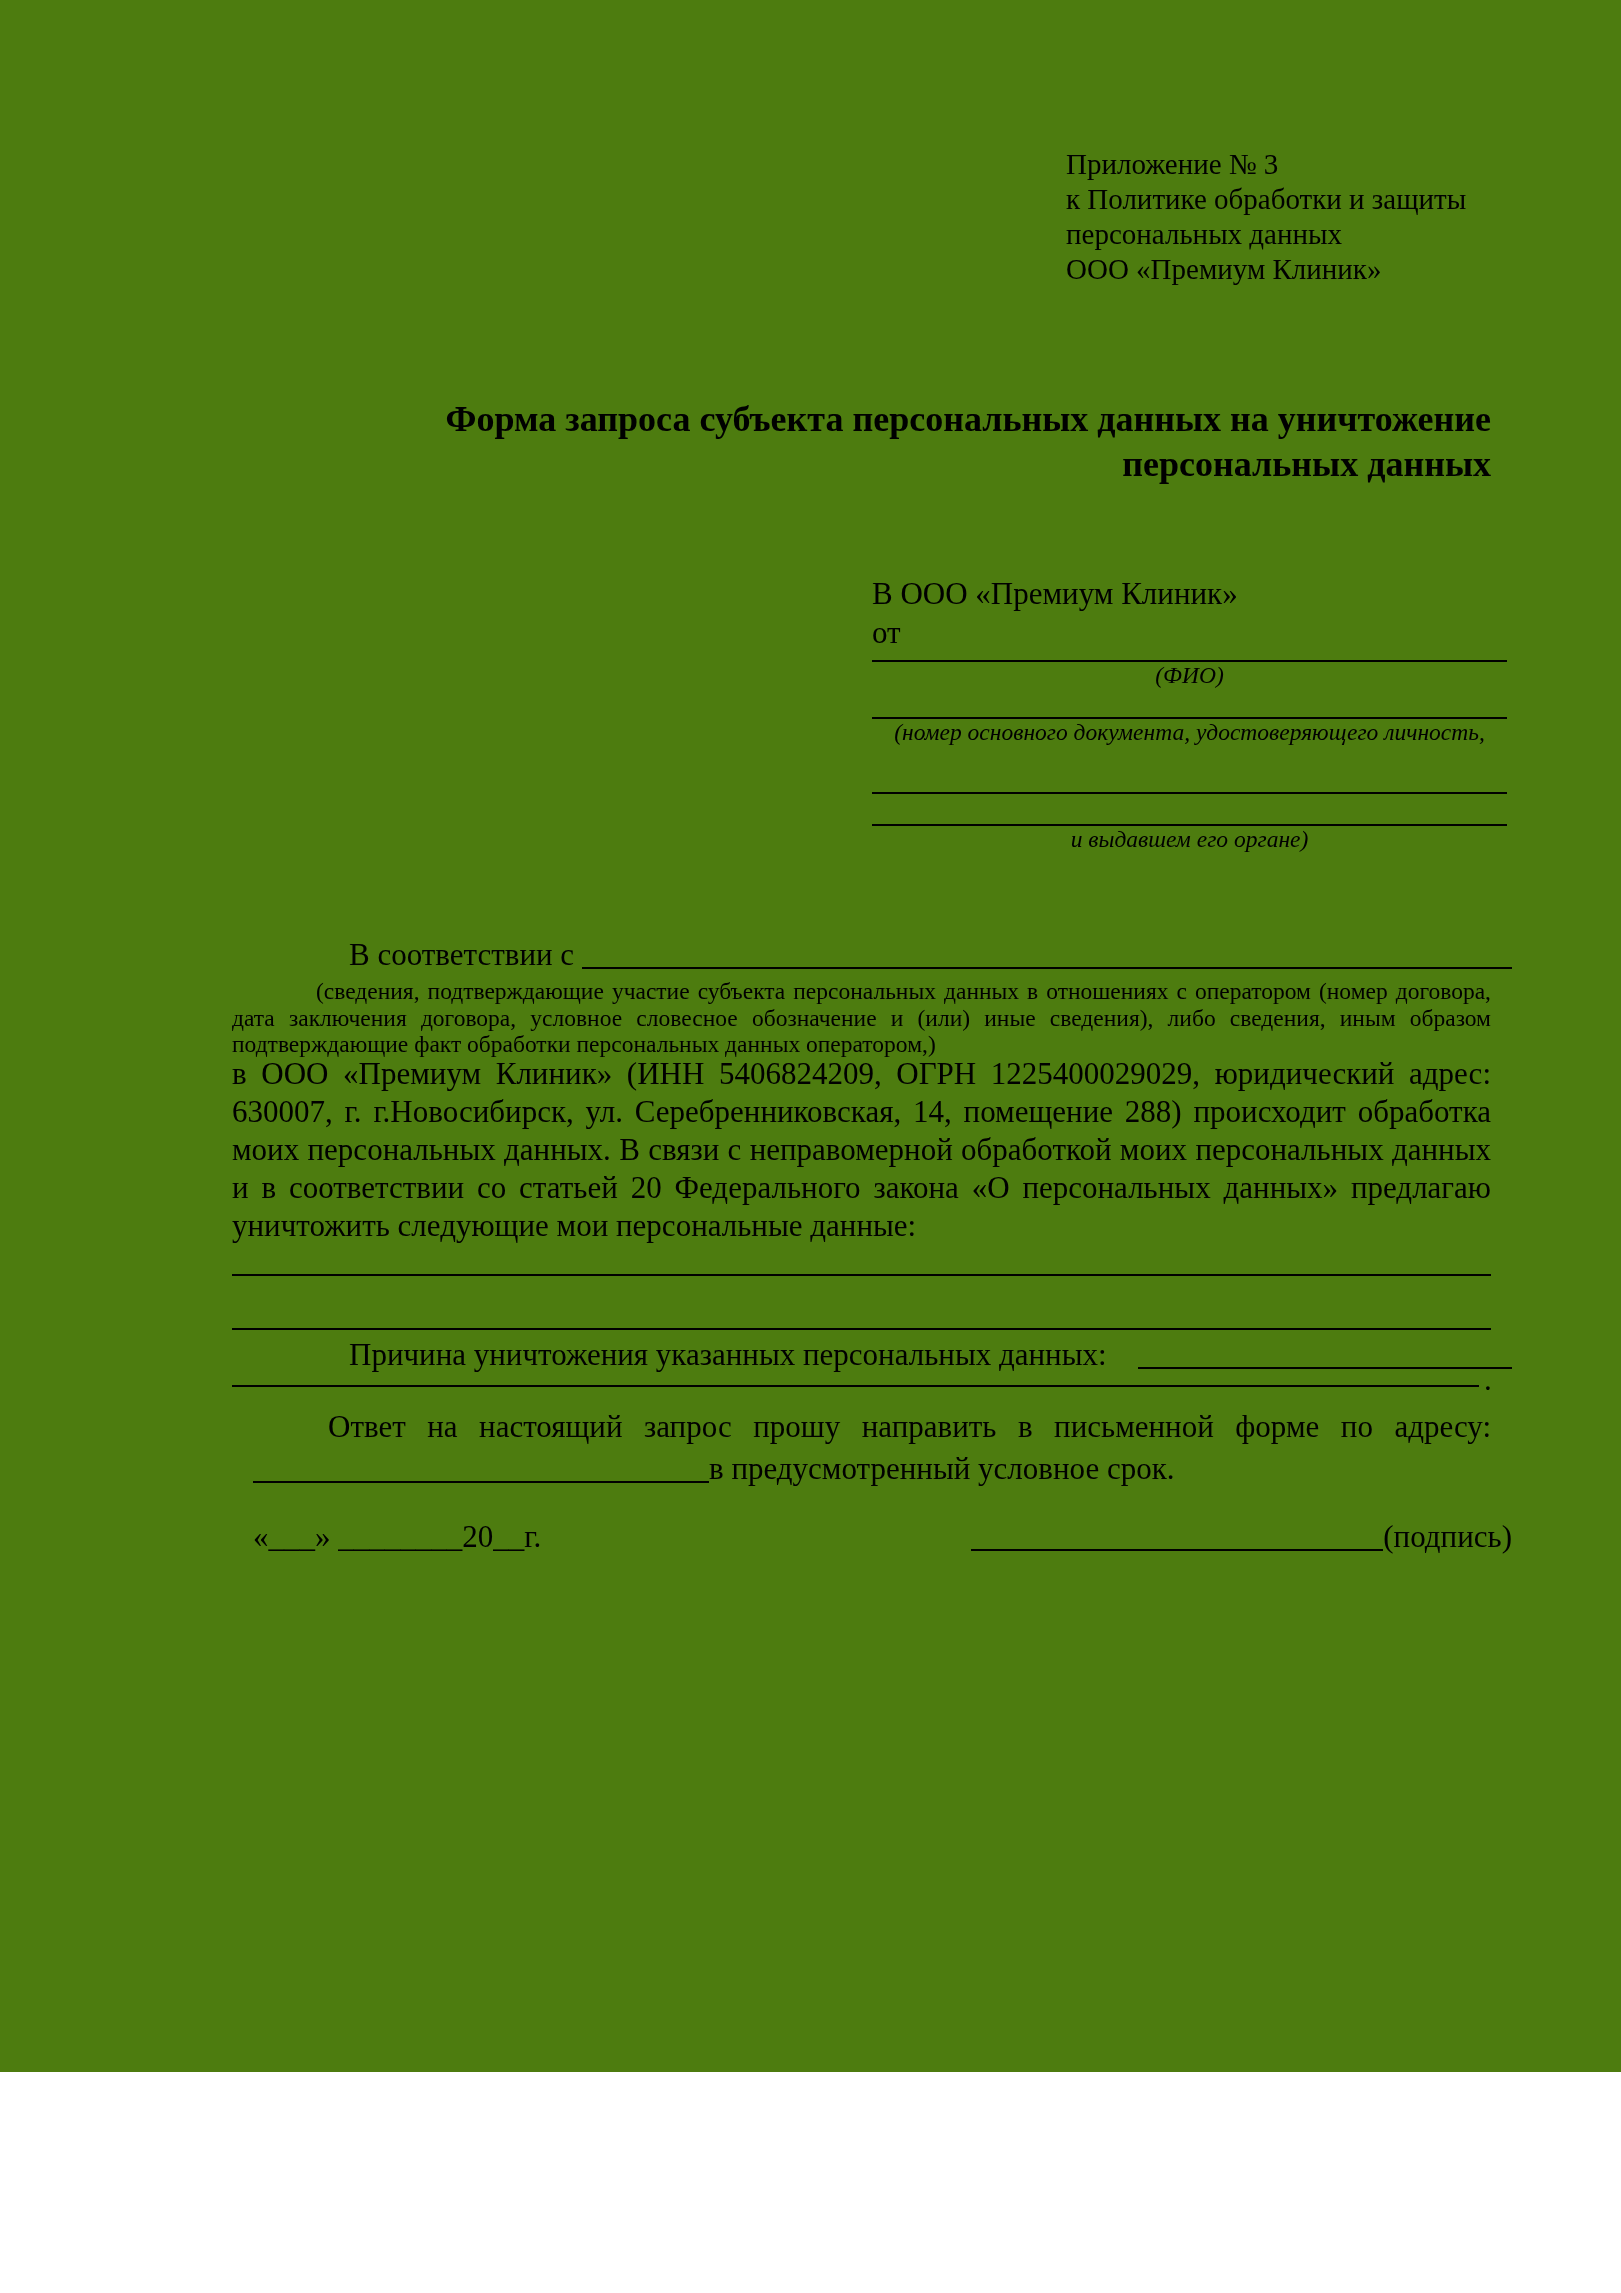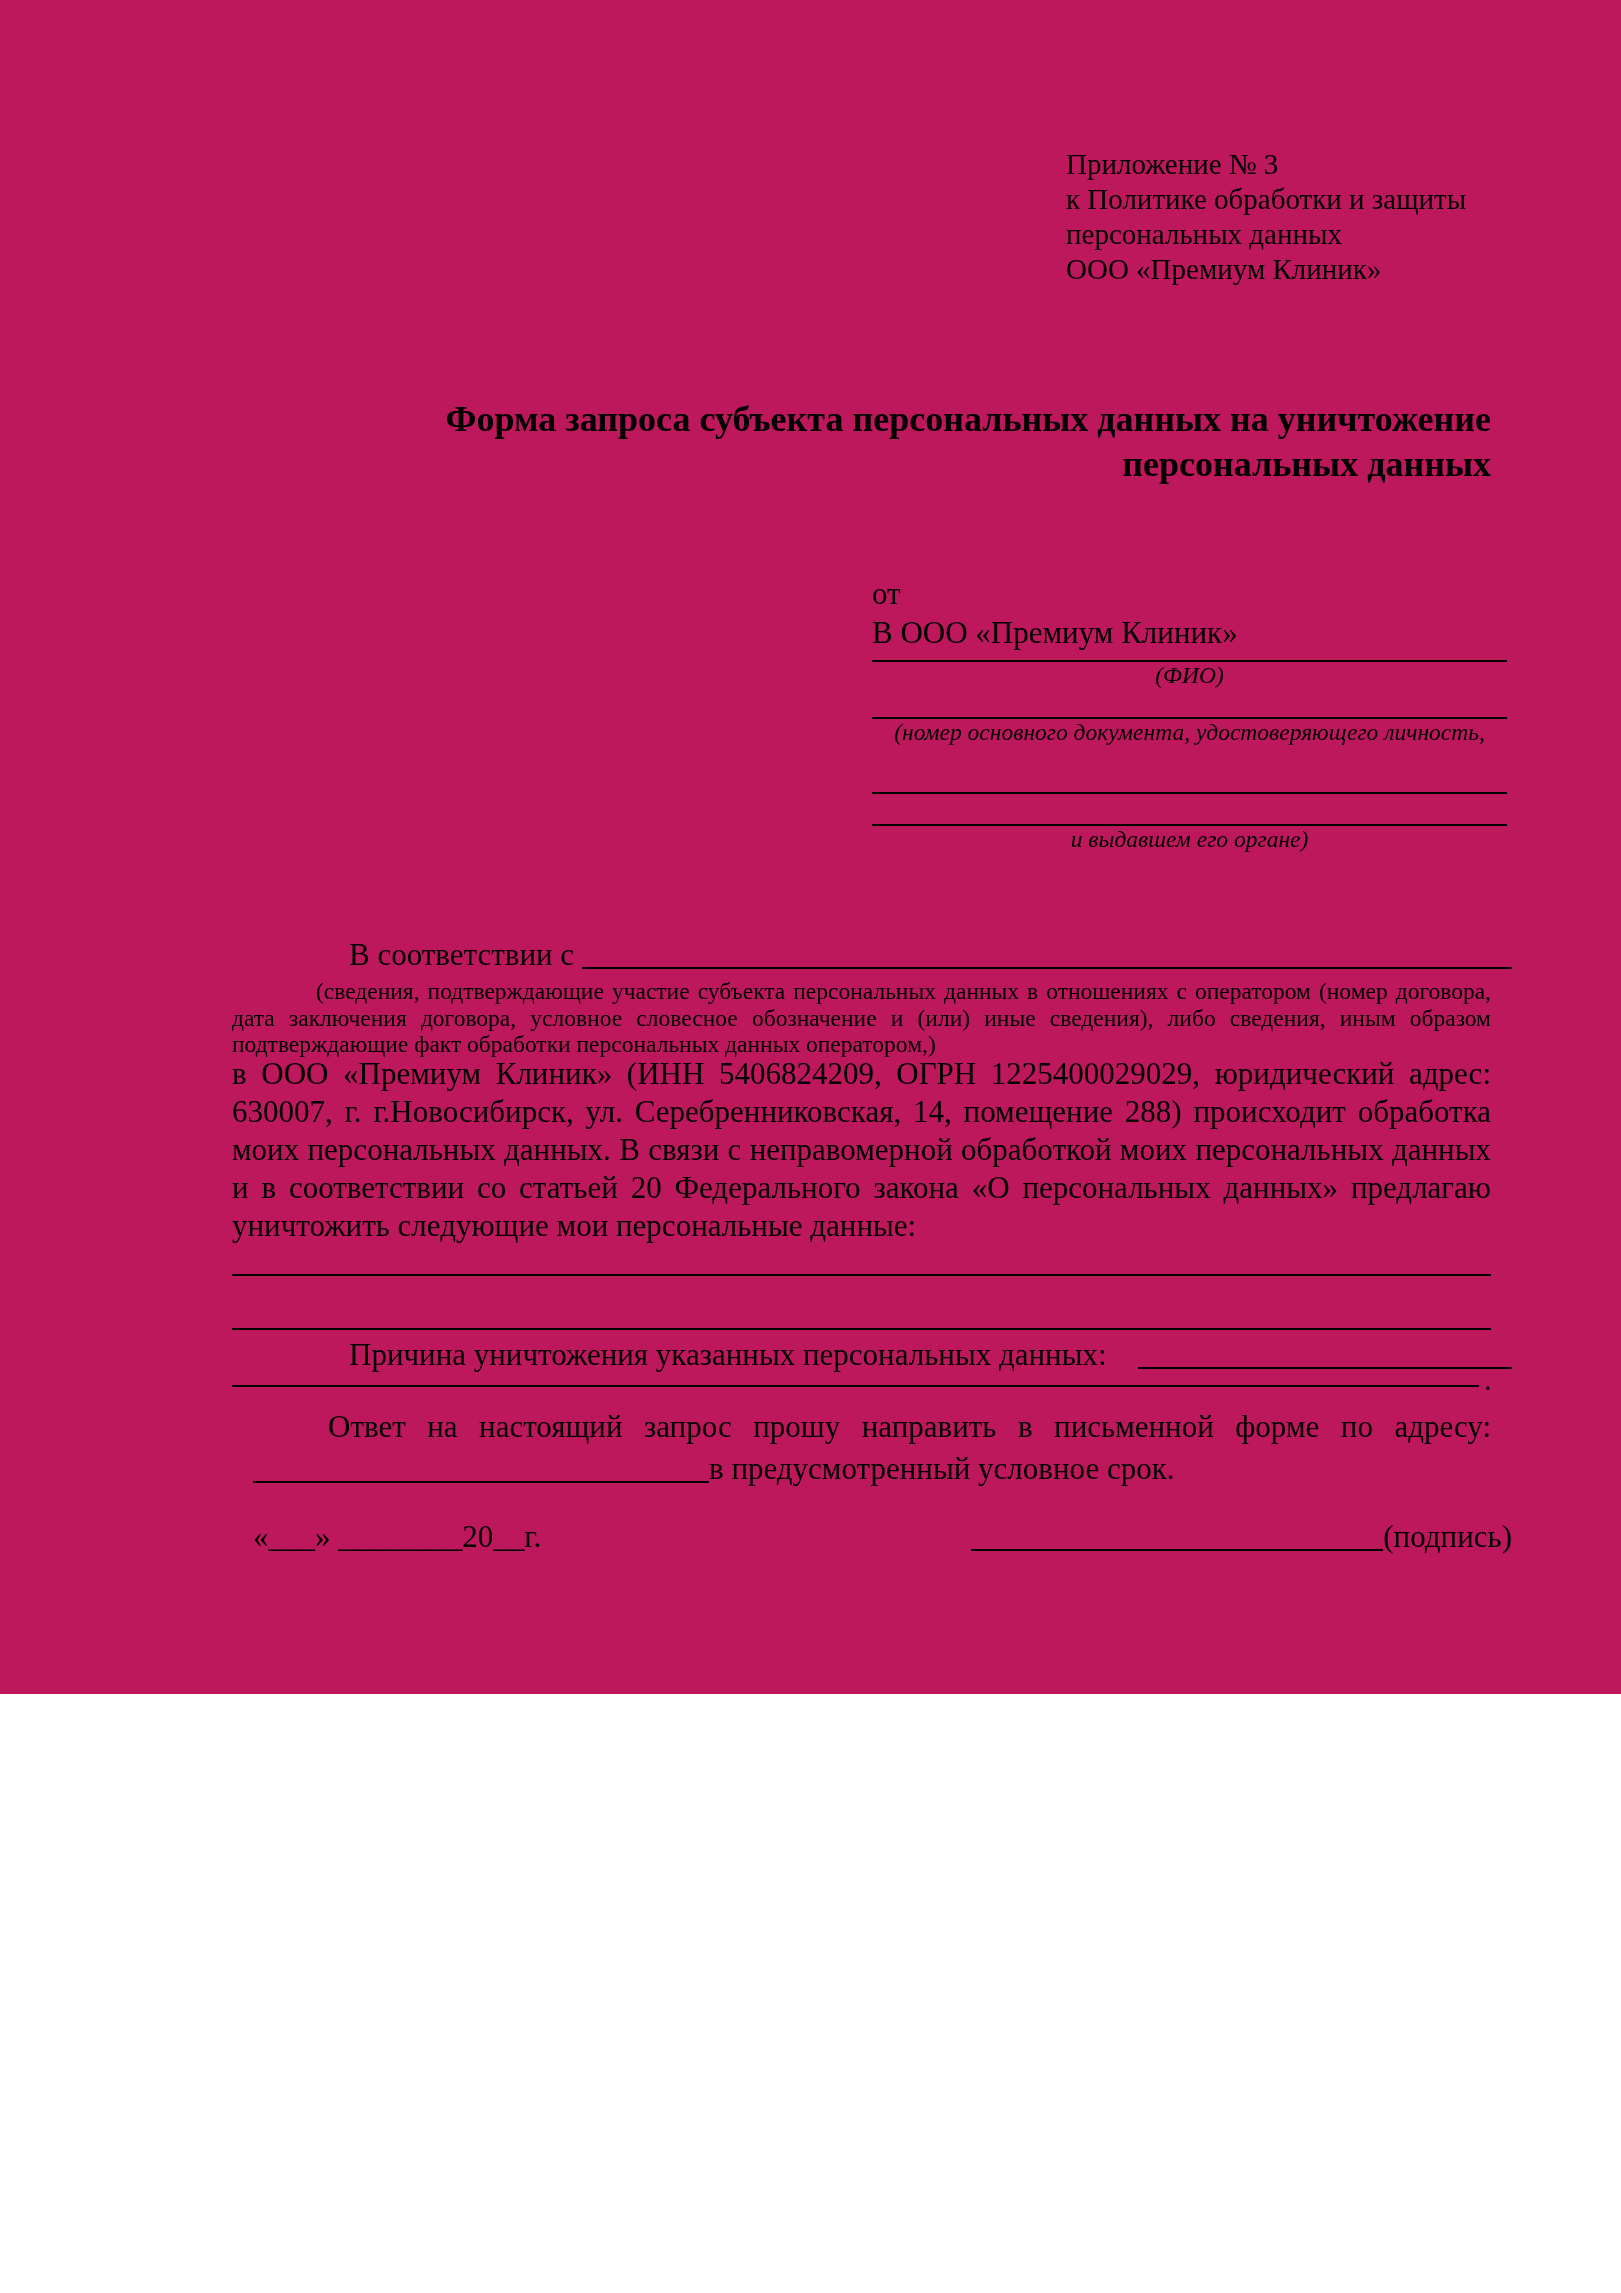--- a/index.html
+++ b/index.html
@@ -1,19 +1,19 @@
 <!DOCTYPE html>
 <html><head>
 <meta charset="utf-8">
 <style>
   html,body { margin:0; padding:0; background:#ffffff; }
   .page {
     position:relative;
-    width:1621px; height:1694px;
-    background:#be185d;
+    width:1621px; height:2072px;
+    background:#4d7c0f;
     color:#000000;
     font-family:"Liberation Serif","DejaVu Serif",serif;
     overflow:hidden;
   }
   
   .appendix-header {
     position:absolute; left:1066px; top:147px; width:470px;
     font-size:29px; line-height:35px; text-align:left;
   }
   
@@ -72,22 +72,22 @@
   <div class="appendix-header">
     <div>Приложение № 3</div>
     <div>к Политике обработки и защиты</div>
     <div>персональных данных</div>
     <div>ООО «Премиум Клиник»</div>
   </div>
 
   <div class="doc-title">Форма запроса субъекта персональных данных на уничтожение персональных данных</div>
 
   <div class="addressee">
+    <div class="txt-line">В ООО «Премиум Клиник»</div>
     <div class="txt-line">от</div>
-    <div class="txt-line">В ООО «Премиум Клиник»</div>
     <div class="sp8"></div>
     <div class="blank-underline"></div>
     <div class="caption">(ФИО)</div>
     <div class="sp29"></div>
     <div class="blank-underline"></div>
     <div class="caption">(номер основного документа, удостоверяющего личность,</div>
     <div class="sp46"></div>
     <div class="blank-underline"></div>
     <div class="sp31"></div>
     <div class="blank-underline"></div>

